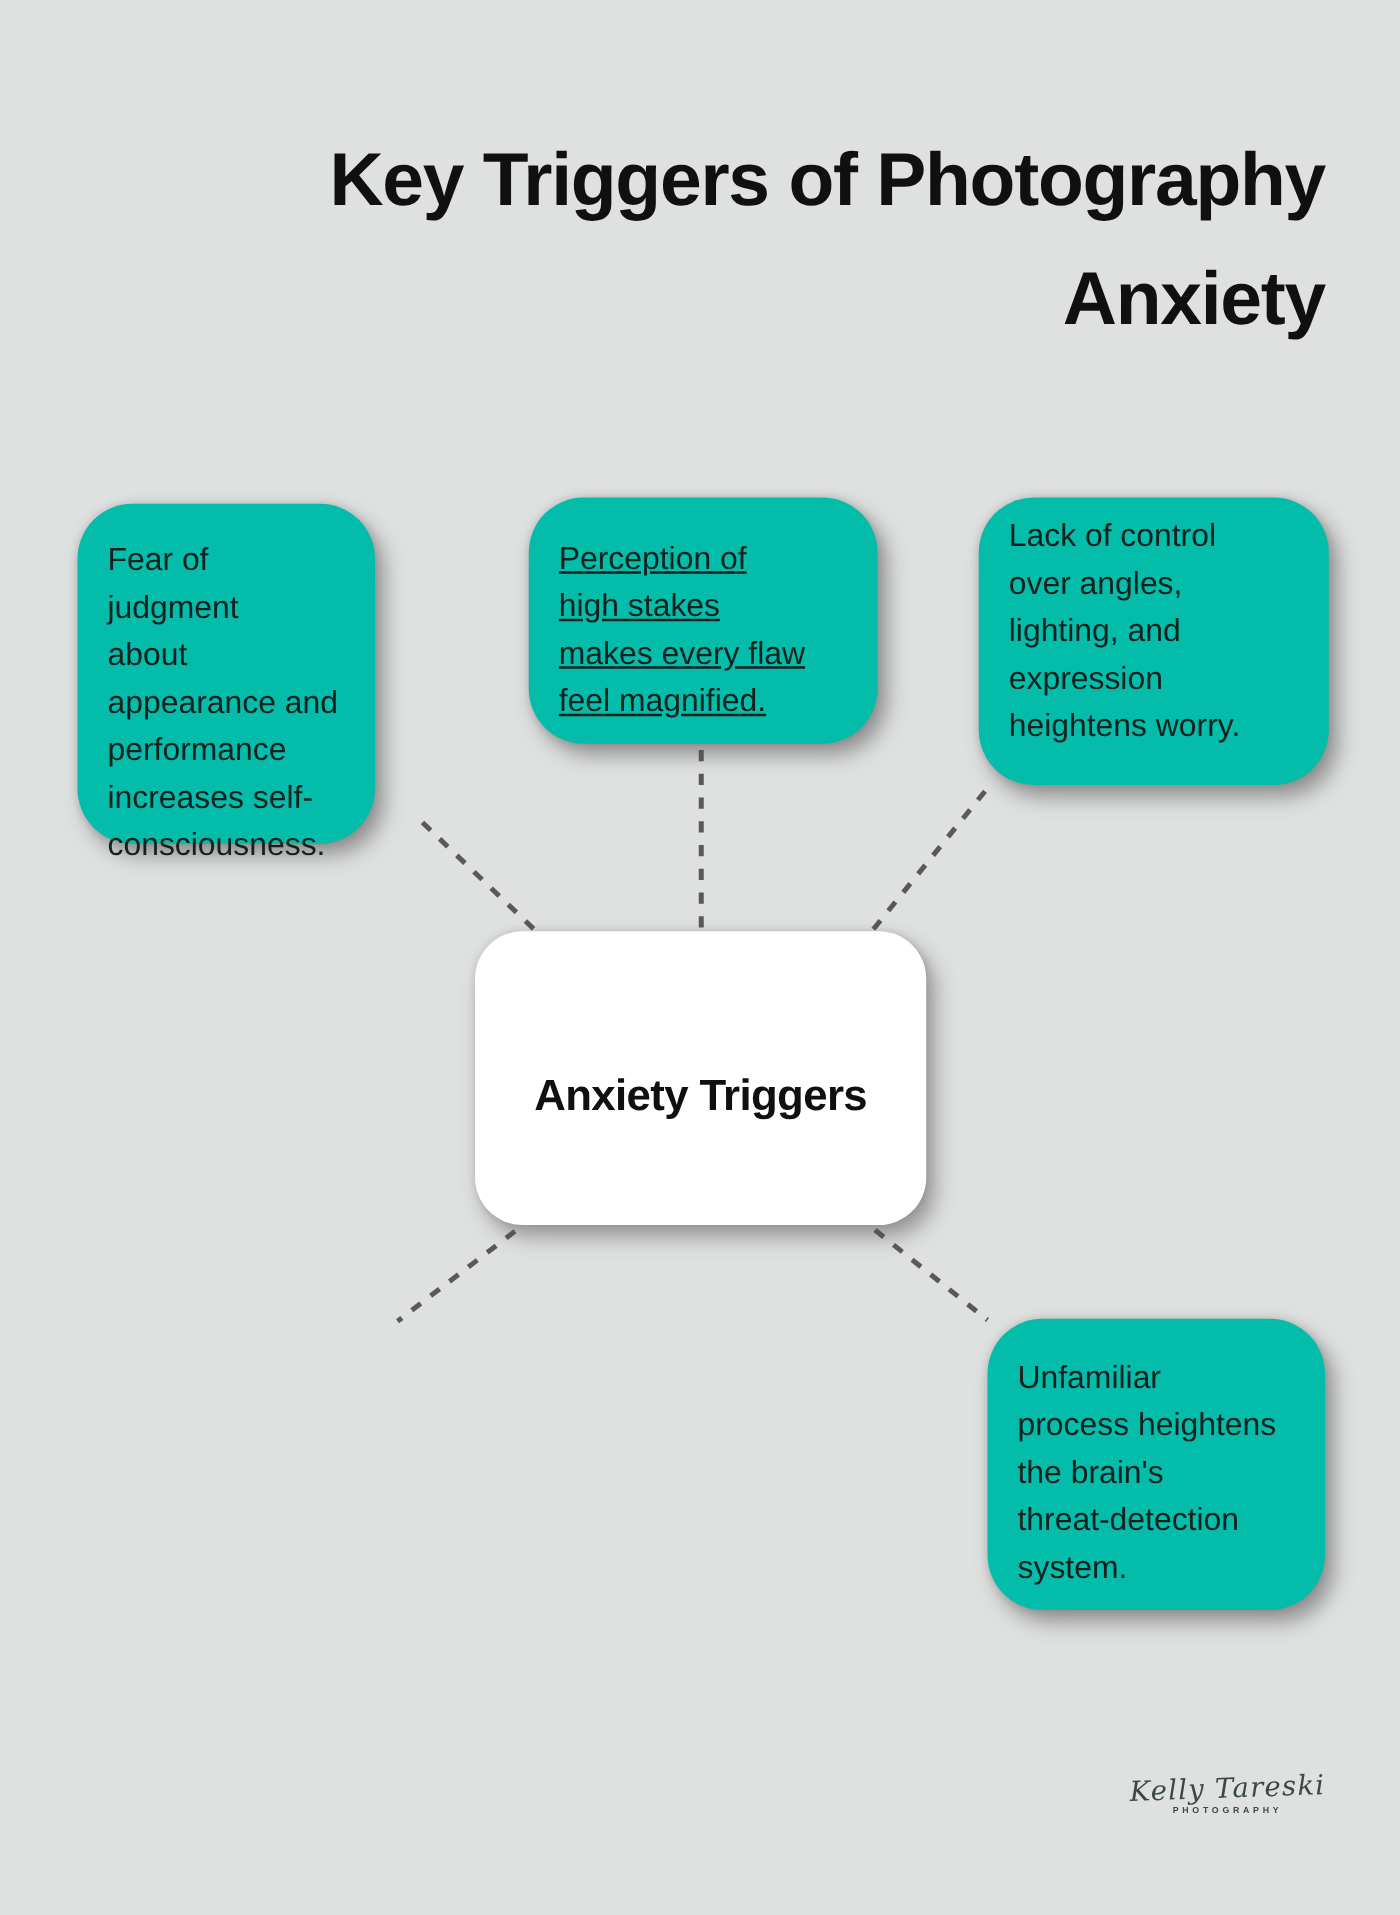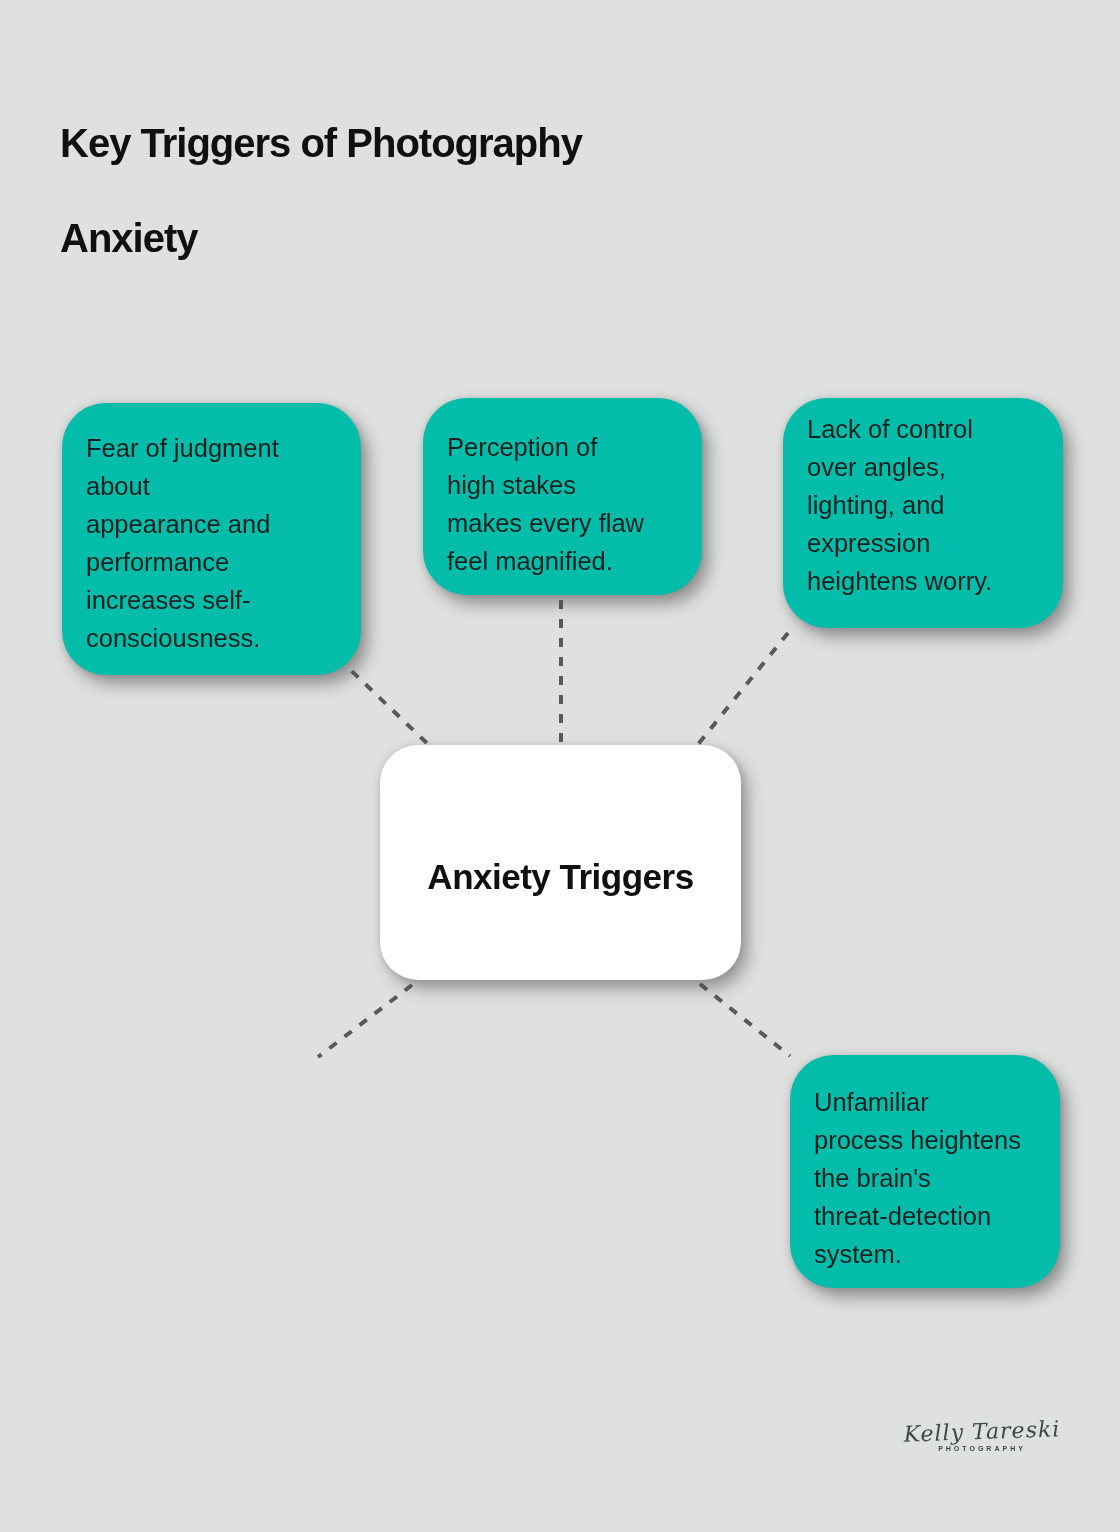--- a/index.html
+++ b/index.html
@@ -14,22 +14,22 @@
     height: 1532px;
     background: #dfe1e0;
     overflow: hidden;
   }
   .page-title {
     position: absolute;
     left: 60px;
     top: 96px;
     width: 1000px;
     margin: 0;
-    text-align: left;
-    font-size: 40px;
+    text-align: right;
+    font-size: 60px;
     line-height: 95px;
     font-weight: 800;
     letter-spacing: -1px;
     color: #101010;
     white-space: pre-line;
   }
   .connectors {
     position: absolute;
     left: 0; top: 0;
     width: 1120px;
@@ -48,22 +48,22 @@
     box-sizing: border-box;
     padding: 24px 24px;
     color: #14211f;
     font-size: 25.5px;
     line-height: 38px;
   }
   .node p {
     margin: 0;
     white-space: pre-line;
   }
-  .node-tl { left: 62px;  top: 403px;  width: 299px; height: 272px; padding-top: 26px; }
-  .node-tm { left: 423px; top: 398px;  width: 279px; height: 197px; padding-top: 30px; }
+  .node-tl { left: 62px;  top: 403px;  width: 238px; height: 272px; padding-top: 26px; }
+  .node-tm { left: 423px; top: 398px;  width: 279px; height: 197px; padding-top: 30px; text-decoration: underline; }
   .node-tr { left: 783px; top: 398px;  width: 280px; height: 230px; padding-top: 12px; }
   .node-bl { left: 62px;  top: 1057px; width: 283px; height: 193px; padding-top: 28px; }
   .node-br { left: 790px; top: 1055px; width: 270px; height: 233px; padding-top: 28px; }
   .center-node {
     position: absolute;
     left: 380px;
     top: 745px;
     width: 361px;
     height: 235px;
     background: #ffffff;

